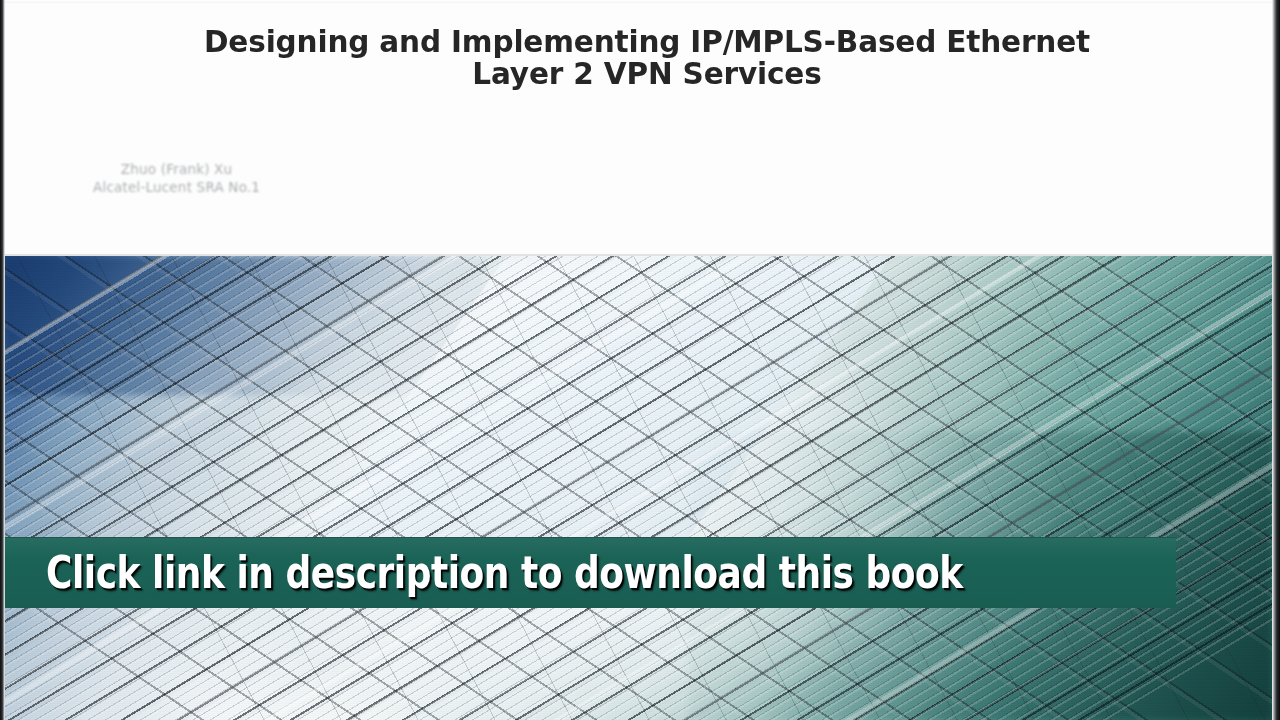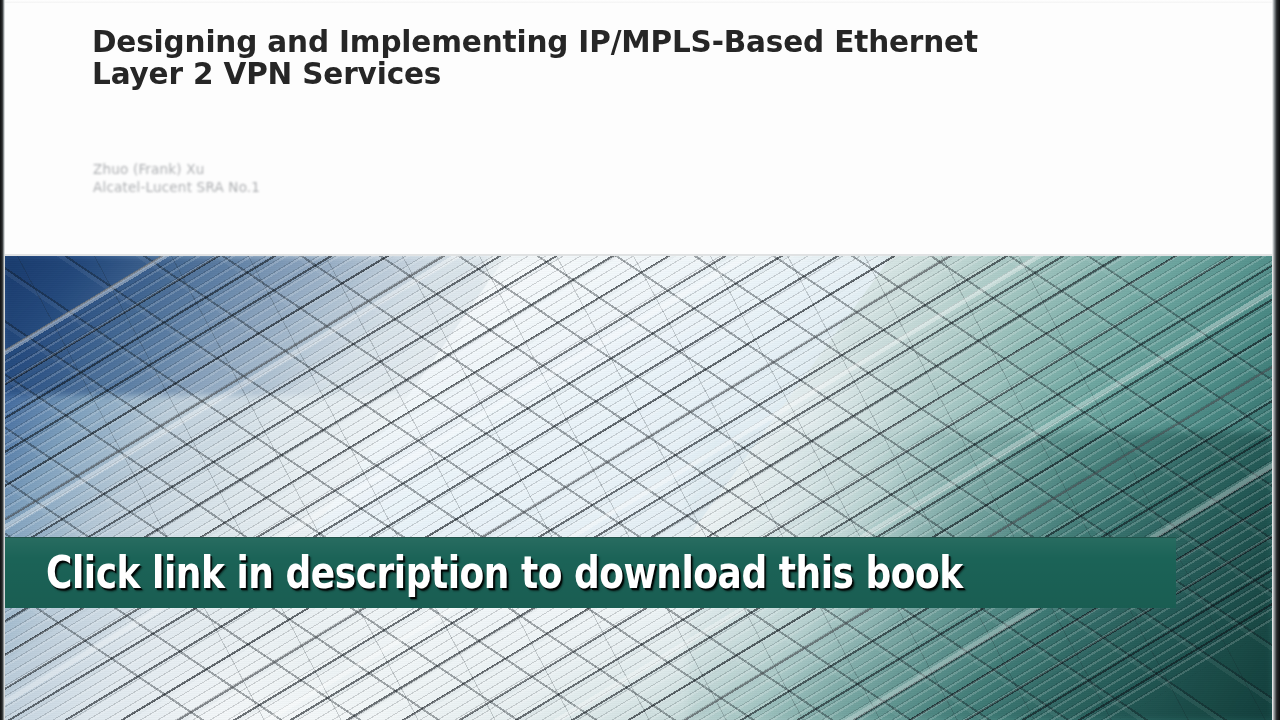--- a/index.html
+++ b/index.html
@@ -11,20 +11,21 @@
   body {
     font-family: "Liberation Sans", sans-serif;
   }
 
   #stage {
     position: relative;
     width: 1280px;
     height: 720px;
     overflow: hidden;
     background: #ffffff;
+    text-align: center;
   }
 
   
   .edge-left {
     position: absolute;
     left: 0; top: 0;
     width: 5px; height: 720px;
     background: linear-gradient(to right,#0e0f10 0%, #2a2c2d 45%, #9aa0a2 75%, #ffffff 100%);
     z-index: 40;
   }

